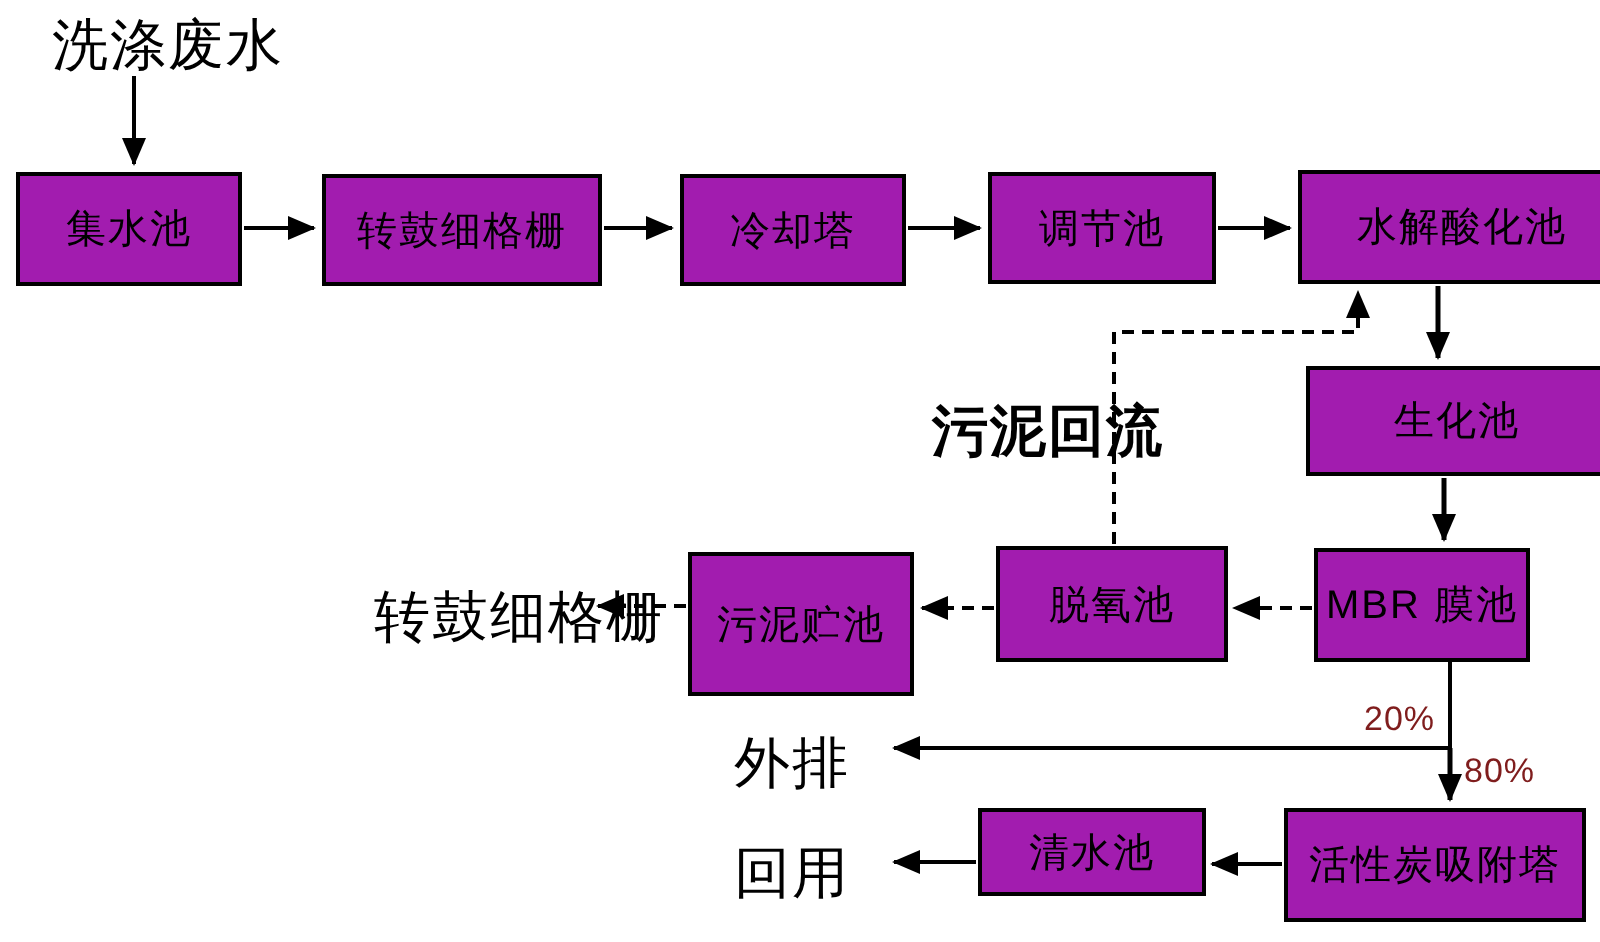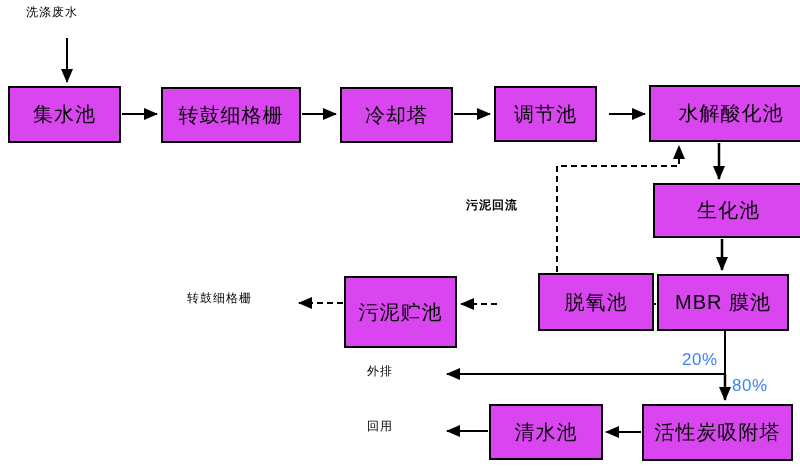--- a/index.html
+++ b/index.html
@@ -9,38 +9,38 @@
     background:#ffffff;
     font-family:"Liberation Sans","DejaVu Sans",sans-serif;
     color:#000000;
     overflow:hidden;
   }
   .wires{position:absolute;left:0;top:0;width:800px;height:471px;}
   .node{
     position:absolute;
     box-sizing:border-box;
     border:2px solid #000000;
-    background:#d946ef;
+    background:#a21caf;
     display:flex;align-items:center;justify-content:center;
     font-size:20px;
     letter-spacing:1px;
     white-space:nowrap;
     z-index:2;
   }
   .flabel{
     position:absolute;
-    font-size:12px;
+    font-size:28px;
     letter-spacing:1px;
     white-space:nowrap;
     z-index:2;
   }
   .pct{
     position:absolute;
     font-size:17px;
-    color:#3b82f6;
+    color:#7f1d1d;
     letter-spacing:0.5px;
     white-space:nowrap;
     z-index:2;
   }
 </style>
 </head>
 <body>
 
 <div class="canvas">
 
@@ -68,33 +68,33 @@
     <path d="M343,303 H299" stroke="#000" stroke-width="2" fill="none" stroke-dasharray="6 4" marker-end="url(#arr)"></path>
     <path d="M557,272 V166 H679 V146" stroke="#000" stroke-width="2" fill="none" stroke-dasharray="6 4" marker-end="url(#arr)"></path>
   </svg>
 
   <div class="node" style="left:8px;top:86px;width:113px;height:57px;">集水池</div>
 
   <div class="node" style="left:340px;top:87px;width:113px;height:56px;">冷却塔</div>
 
   <div class="node" style="left:161px;top:87px;width:140px;height:56px;">转鼓细格栅</div>
 
-  <div class="node" style="left:494px;top:86px;width:103px;height:56px;">调节池</div>
+  <div class="node" style="left:494px;top:86px;width:114px;height:56px;">调节池</div>
 
   <div class="node" style="left:649px;top:85px;width:164px;height:57px;">水解酸化池</div>
 
   <div class="node" style="left:653px;top:183px;width:151px;height:55px;">生化池</div>
 
-  <div class="node" style="left:657px;top:274px;width:132px;height:57px;">MBR 膜池</div>
+  <div class="node" style="left:657px;top:274px;width:108px;height:57px;">MBR 膜池</div>
 
-  <div class="node" style="left:498px;top:273px;width:116px;height:58px;margin-left:40px;">脱氧池</div>
+  <div class="node" style="left:498px;top:273px;width:116px;height:58px;">脱氧池</div>
 
   <div class="node" style="left:344px;top:276px;width:113px;height:72px;">污泥贮池</div>
 
-  <div class="node" style="left:489px;top:404px;width:114px;height:56px;">清水池</div>
+  <div class="node" style="left:489px;top:404px;width:114px;height:44px;">清水池</div>
 
   <div class="node" style="left:642px;top:404px;width:151px;height:57px;text-align:center;">活性炭吸附塔</div>
 
   <div class="flabel" style="left:26px;top:4px;">洗涤废水</div>
 
   <div class="flabel" style="left:466px;top:197px;font-weight:bold;">污泥回流</div>
 
   <div class="flabel" style="left:187px;top:290px;">转鼓细格栅</div>
 
   <div class="flabel" style="left:367px;top:363px;">外排</div>

